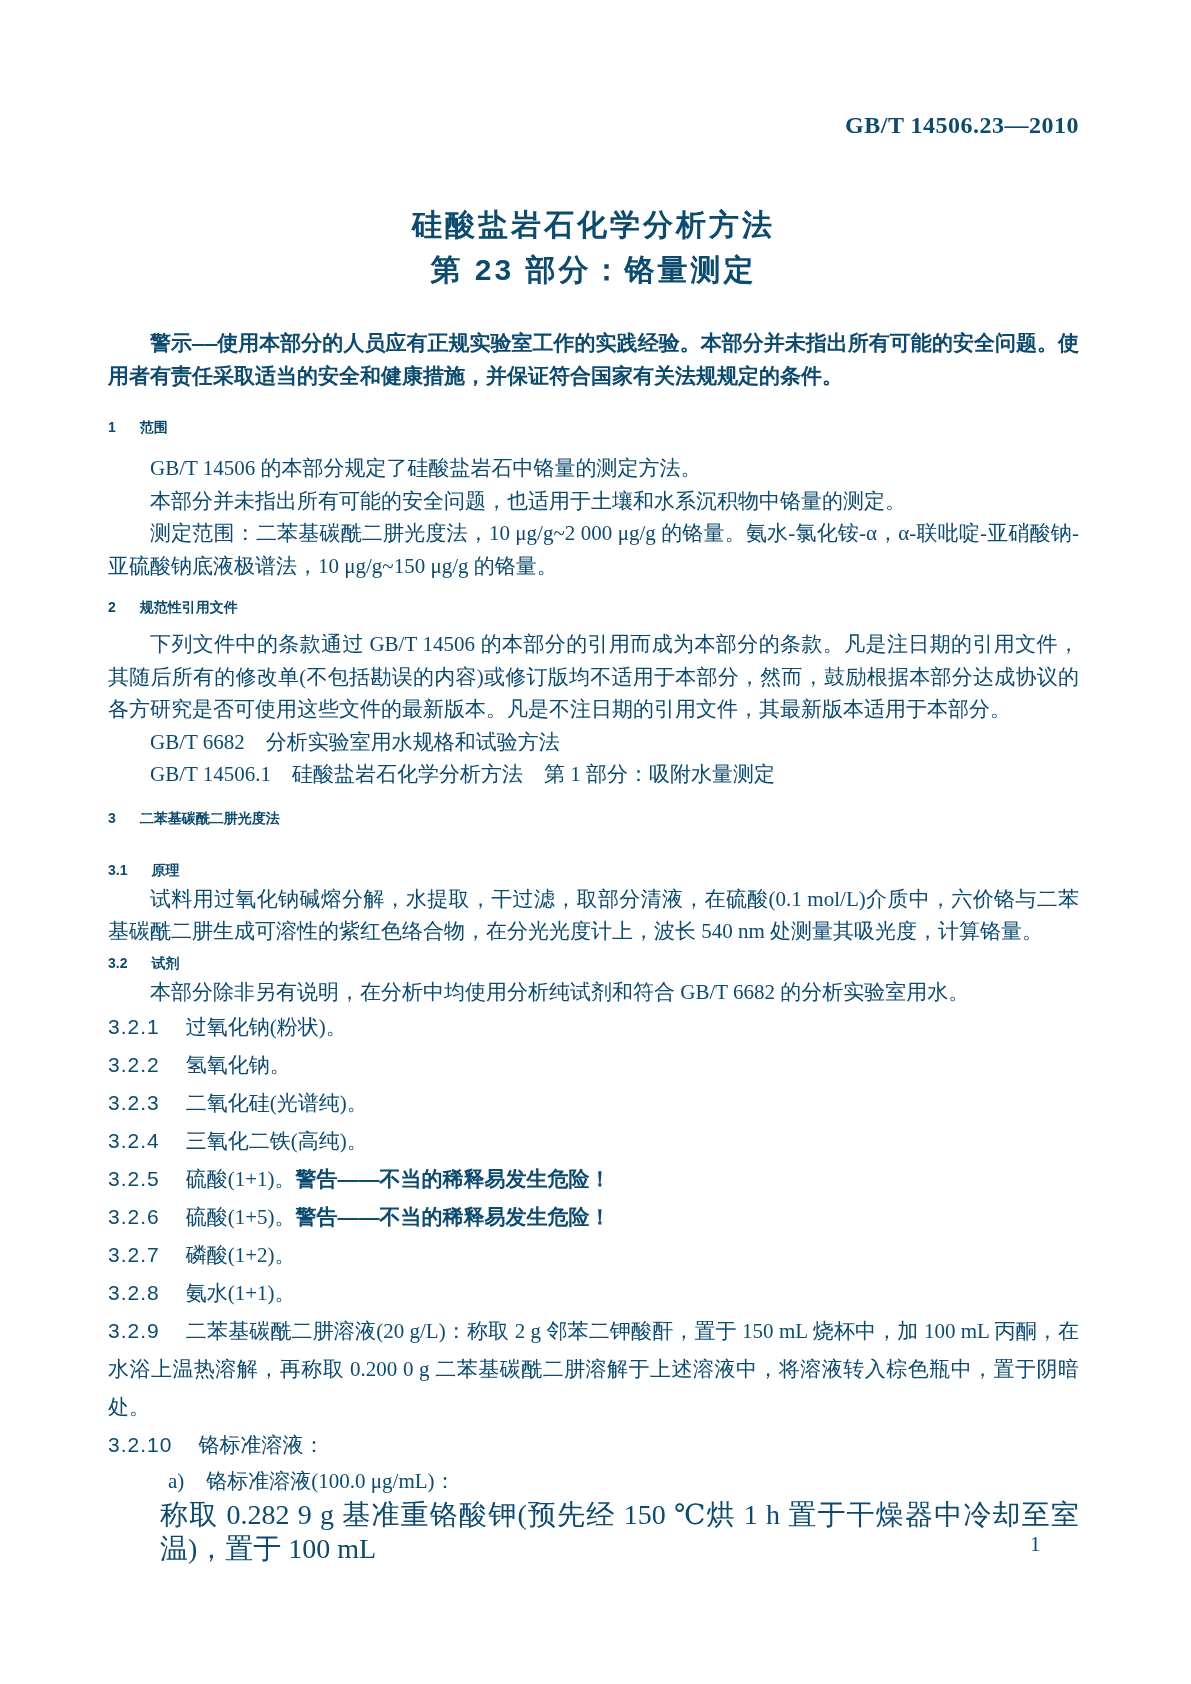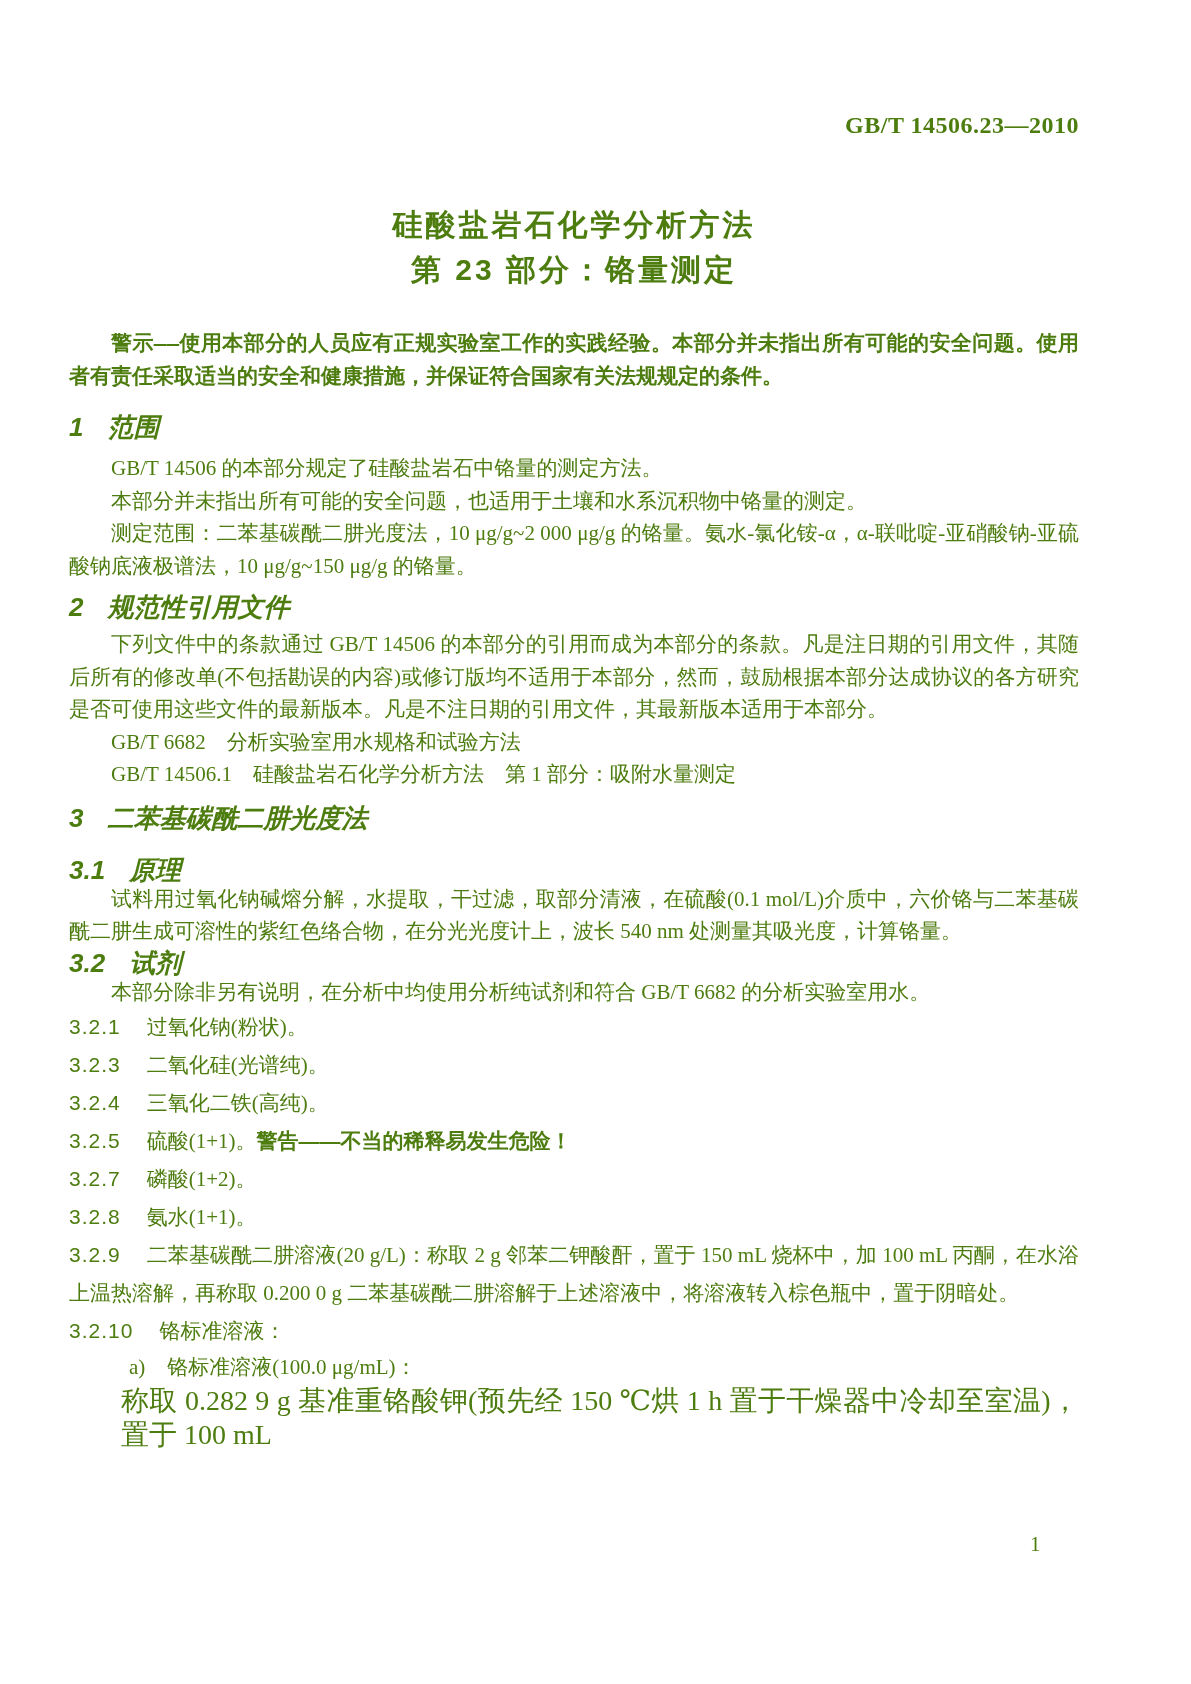--- a/index.html
+++ b/index.html
@@ -3,22 +3,22 @@
 <meta charset="utf-8">
 <style>
   * { margin: 0; padding: 0; box-sizing: border-box; }
   html, body { background: #ffffff; }
   .page {
     position: relative;
     width: 1191px;
     height: 1684px;
     margin: 0 auto;
     background: #ffffff;
-    color: #4d7c0f;
-    padding-left: 69px;
+    color: #0c4a6e;
+    padding-left: 108px;
     padding-right: 112px;
     overflow: hidden;
     font-family: "Liberation Serif", "DejaVu Serif", serif;
   }
   .std-header {
     margin-top: 112px;
     text-align: right;
     font-family: "Liberation Serif", "DejaVu Serif", serif;
     font-weight: bold;
     font-size: 24px;
@@ -39,23 +39,22 @@
     font-family: Liberation Mono, monospace;
     font-weight: bold;
     font-size: 21px;
     line-height: 33px;
     text-indent: 2em;
     text-align: justify;
   }
   .sec-h {
     font-family: "Liberation Sans", "DejaVu Sans", sans-serif;
     font-weight: bold;
-    font-size: 26px;
+    font-size: 14px;
     line-height: 26px;
-    font-style: italic;
   }
   .sec-h .hnum { margin-right: 24px; font-family: "Liberation Sans", "DejaVu Sans", sans-serif; }
   .h-s1 { margin-top: 20px; }
   .h-s2 { margin-top: 12px; }
   .h-s3 { margin-top: 14px; }
   .h-s31 { margin-top: 26px; }
   .h-s32 { margin-top: 2px; }
   .body-p {
     font-size: 21px;
     line-height: 32.5px;
@@ -134,23 +133,25 @@
 
   <h2 class="sec-h h-s3"><span class="hnum">3</span><span>二苯基碳酰二肼光度法</span></h2>
 
   <h3 class="sec-h h-s31"><span class="hnum">3.1</span><span>原理</span></h3>
   <p class="body-p">试料用过氧化钠碱熔分解，水提取，干过滤，取部分清液，在硫酸(0.1 mol/L)介质中，六价铬与二苯基碳酰二肼生成可溶性的紫红色络合物，在分光光度计上，波长 540 nm 处测量其吸光度，计算铬量。</p>
 
   <h3 class="sec-h h-s32"><span class="hnum">3.2</span><span>试剂</span></h3>
   <p class="body-p">本部分除非另有说明，在分析中均使用分析纯试剂和符合 GB/T 6682 的分析实验室用水。</p>
 
   <p class="reagent"><span class="rnum">3.2.1</span><span>过氧化钠(粉状)。</span><b></b></p>
+  <p class="reagent"><span class="rnum">3.2.2</span><span>氢氧化钠。</span><b></b></p>
   <p class="reagent"><span class="rnum">3.2.3</span><span>二氧化硅(光谱纯)。</span><b></b></p>
   <p class="reagent"><span class="rnum">3.2.4</span><span>三氧化二铁(高纯)。</span><b></b></p>
   <p class="reagent"><span class="rnum">3.2.5</span><span>硫酸(1+1)。</span><b class="warn-inline">警告——不当的稀释易发生危险！</b></p>
+  <p class="reagent"><span class="rnum">3.2.6</span><span>硫酸(1+5)。</span><b class="warn-inline">警告——不当的稀释易发生危险！</b></p>
   <p class="reagent"><span class="rnum">3.2.7</span><span>磷酸(1+2)。</span><b></b></p>
   <p class="reagent"><span class="rnum">3.2.8</span><span>氨水(1+1)。</span><b></b></p>
   <p class="reagent"><span class="rnum">3.2.9</span><span>二苯基碳酰二肼溶液(20 g/L)：称取 2 g 邻苯二钾酸酐，置于 150 mL 烧杯中，加 100 mL 丙酮，在水浴上温热溶解，再称取 0.200 0 g 二苯基碳酰二肼溶解于上述溶液中，将溶液转入棕色瓶中，置于阴暗处。</span><b></b></p>
   <p class="reagent"><span class="rnum">3.2.10</span><span>铬标准溶液：</span><b></b></p>
 
   <p class="sub-a"><span class="amark">a)</span><span>铬标准溶液(100.0 μg/mL)：</span></p>
   <p class="sub-body">称取 0.282 9 g 基准重铬酸钾(预先经 150 ℃烘 1 h 置于干燥器中冷却至室温)，置于 100 mL</p>
 
   <div class="page-number">1</div>
 

